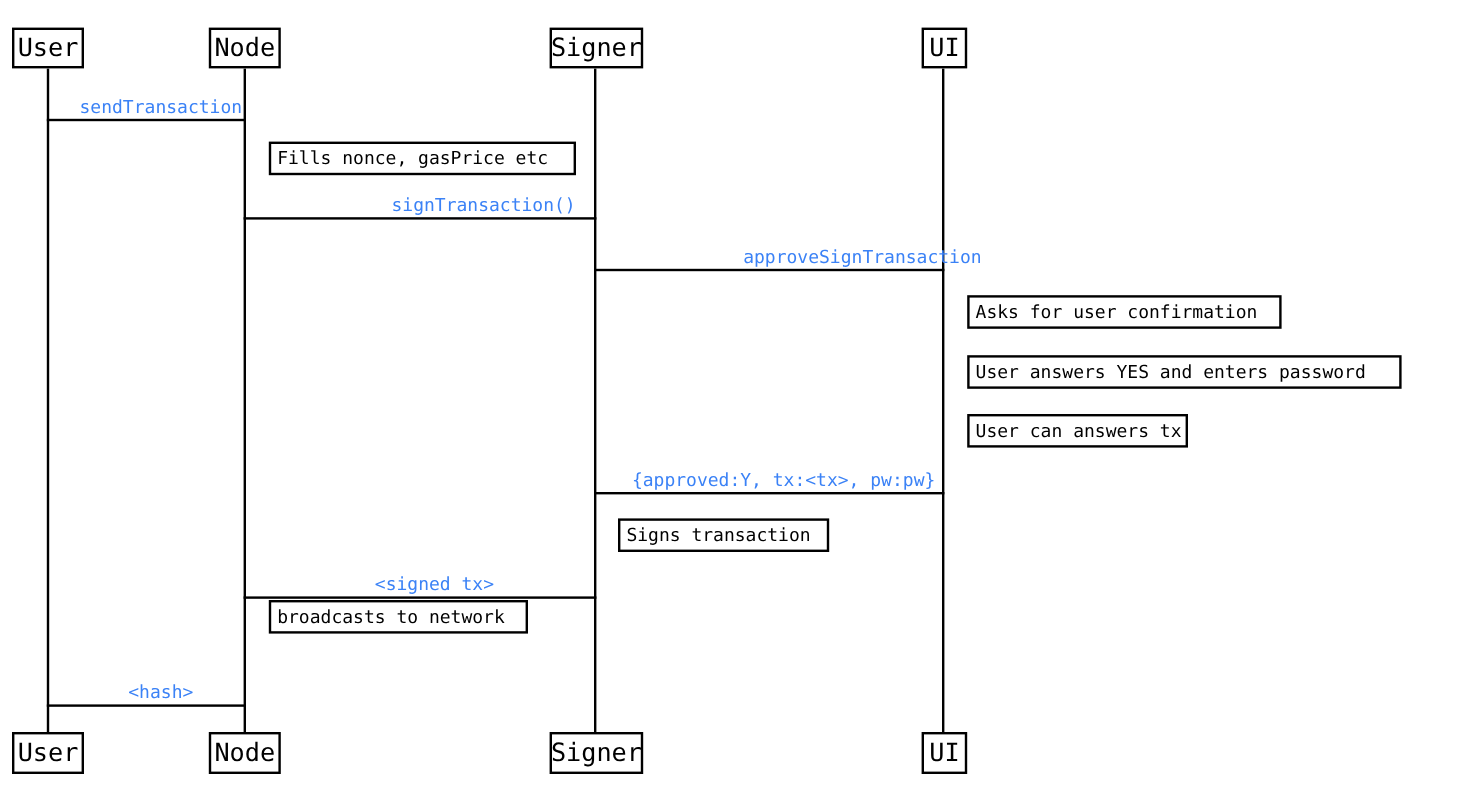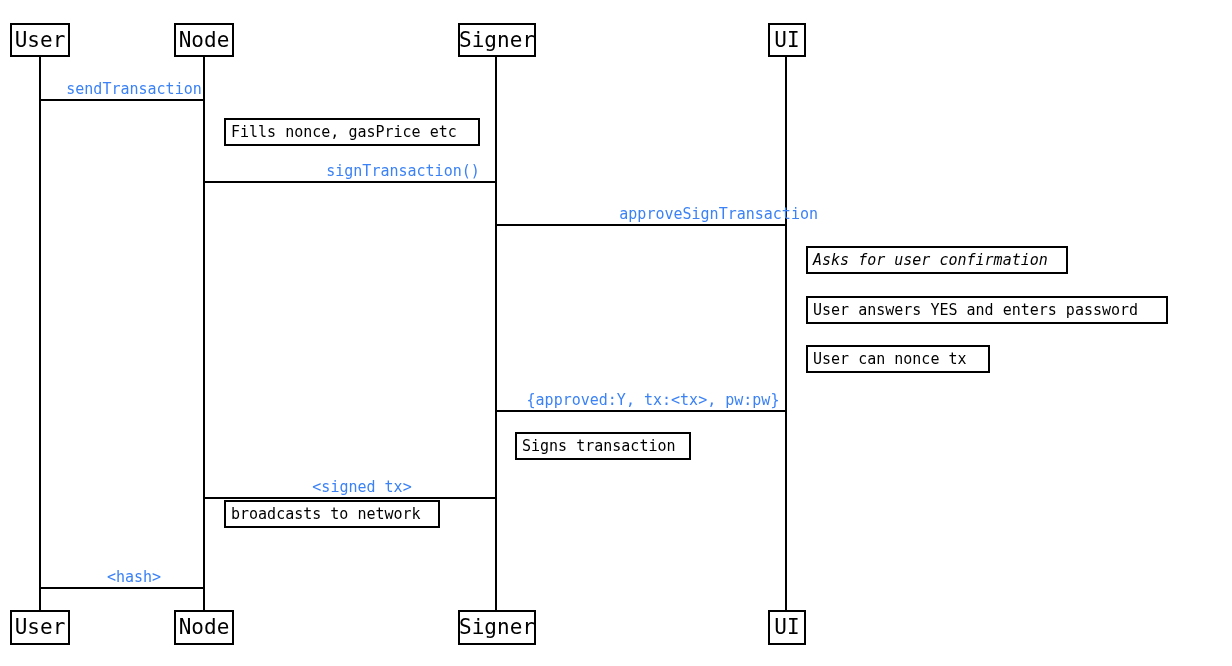--- a/index.html
+++ b/index.html
@@ -111,28 +111,28 @@
       <div class="message" style="left: 203px; top: 497px; width: 294px;"></div>
       <div class="message-label" style="left: 204px; width: 292px; top: 480px;">&lt;signed tx&gt;</div>
       <div class="message" style="left: 39px; top: 587px; width: 166px;"></div>
       <div class="message-label" style="left: 40px; width: 164px; top: 570px;">&lt;hash&gt;</div>
     </div>
 
   <div id="notes">
       <div class="note-box" style="left: 224px; top: 118px; width: 256px;">
         <span class="note-text">Fills nonce, gasPrice etc</span>
       </div>
-      <div class="note-box" style="left: 806px; top: 246px; width: 262px; font-style: italic;">
+      <div class="note-box" style="left: 806px; top: 246px; width: 262px;">
         <span class="note-text">Asks for user confirmation</span>
       </div>
       <div class="note-box" style="left: 806px; top: 296px; width: 362px;">
         <span class="note-text">User answers YES and enters password</span>
       </div>
       <div class="note-box" style="left: 806px; top: 345px; width: 184px;">
-        <span class="note-text">User can nonce tx</span>
+        <span class="note-text">User can answers tx</span>
       </div>
       <div class="note-box" style="left: 515px; top: 432px; width: 176px;">
         <span class="note-text">Signs transaction</span>
       </div>
       <div class="note-box" style="left: 224px; top: 500px; width: 216px;">
         <span class="note-text">broadcasts to network</span>
       </div>
     </div>
 
   <div id="footer-boxes">

